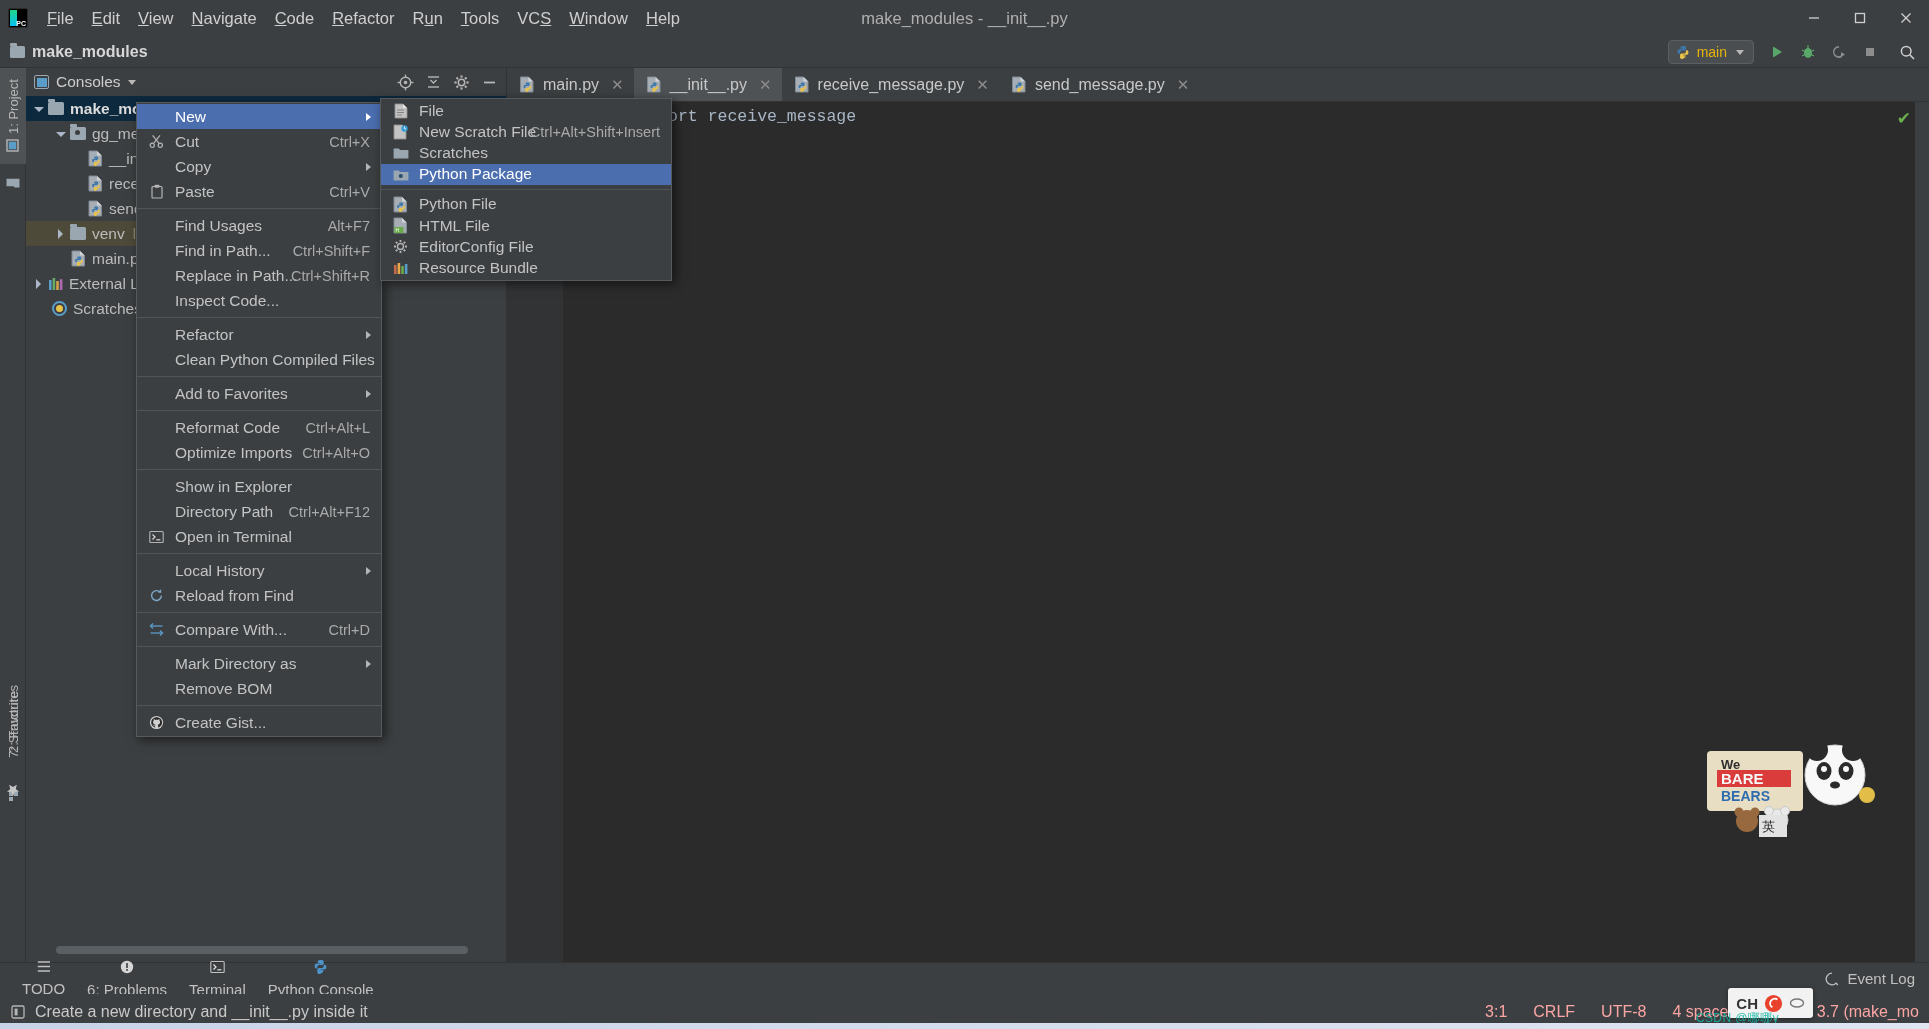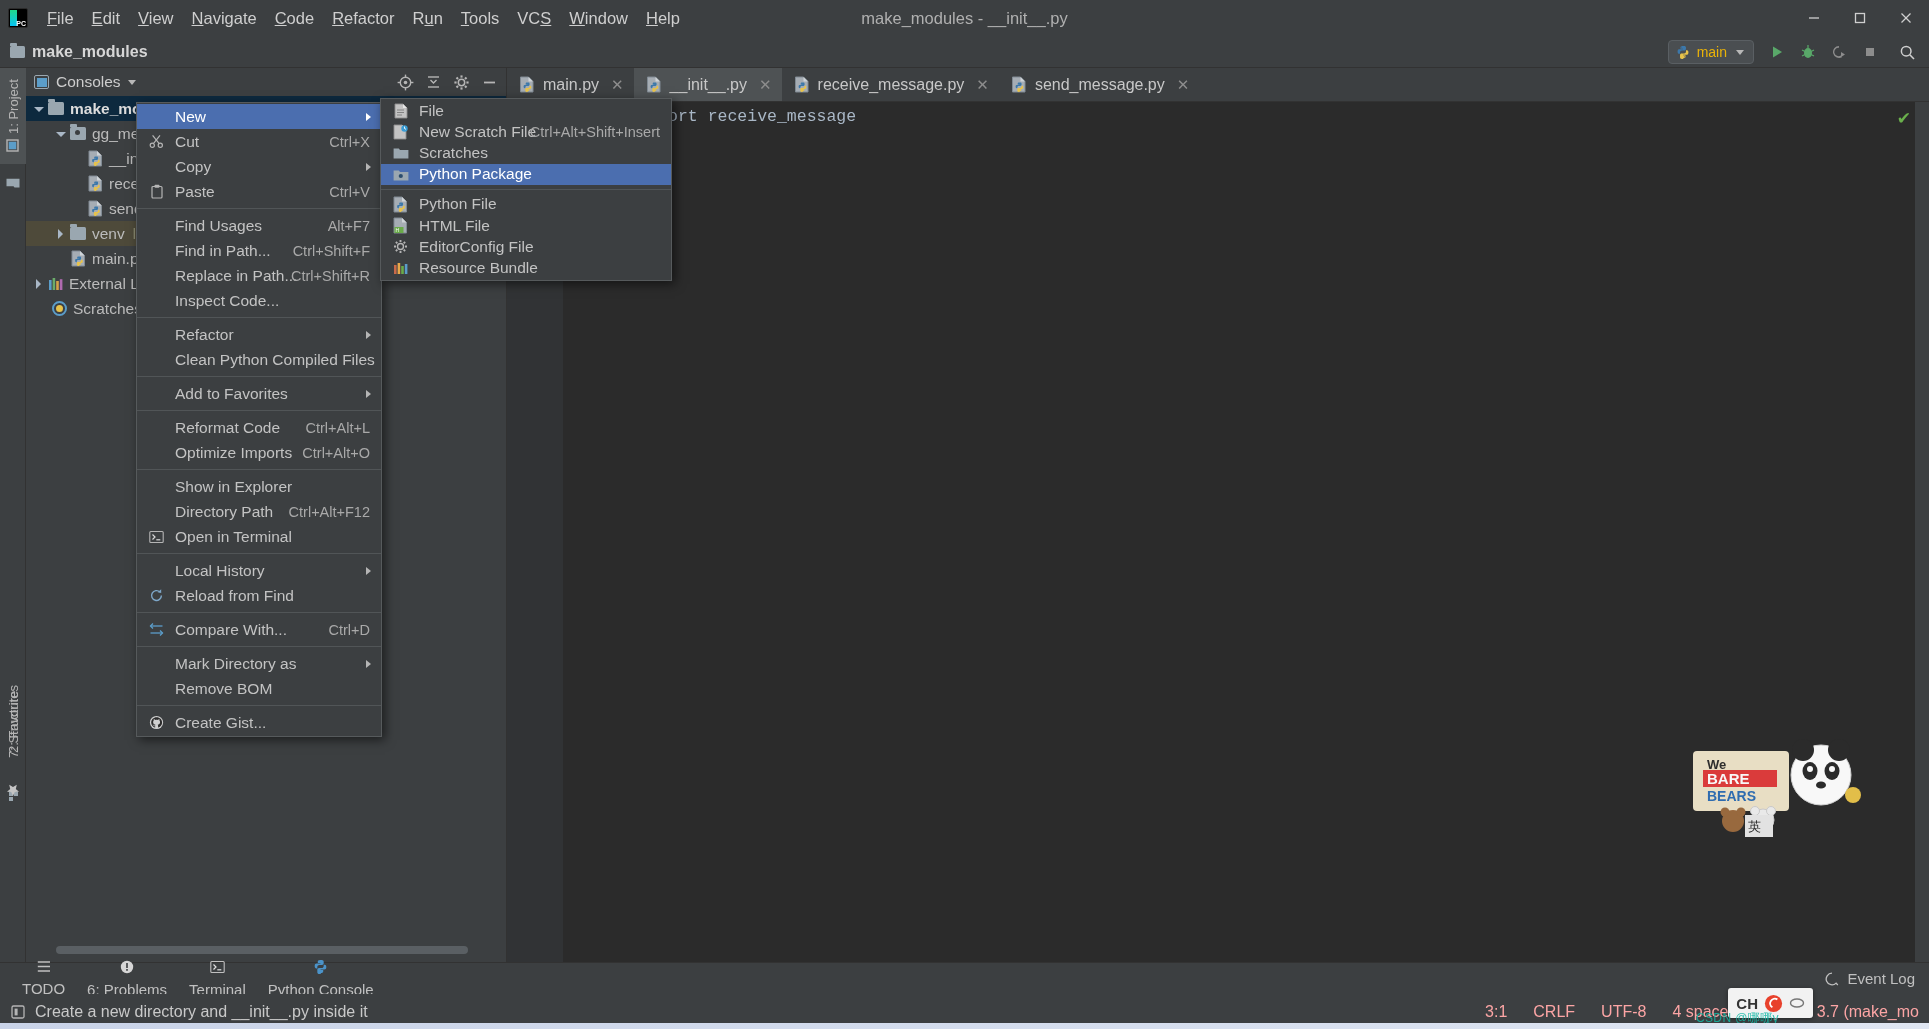--- a/index.html
+++ b/index.html
@@ -194,21 +194,21 @@
   }
   .kw { color:#cc7832; }
   .pl { color:#a9b7c6; }
   .editor-scroll-right {
     position:absolute; right:0; top:0; width:14px; height:860px; background:#3c3f41;
   }
   .check-ok { position:absolute; right:18px; top:6px; color:#6ab04c; font-size:17px; }
 
   
   .watermark {
-    position:absolute; right:46px; bottom:120px; width:190px; height:125px; opacity:0.97;
+    position:absolute; right:32px; bottom:120px; width:190px; height:125px; opacity:0.97;
   }
   .csdn-wm {
     position:absolute; right:36px; bottom:118px; font-size:12px; color:#14b8a6;
     letter-spacing:0.4px; opacity:0.85;
   }
 
   
   .pp-hscroll {
     position:absolute; left:30px; bottom:8px; width:420px; height:8px;
   }

